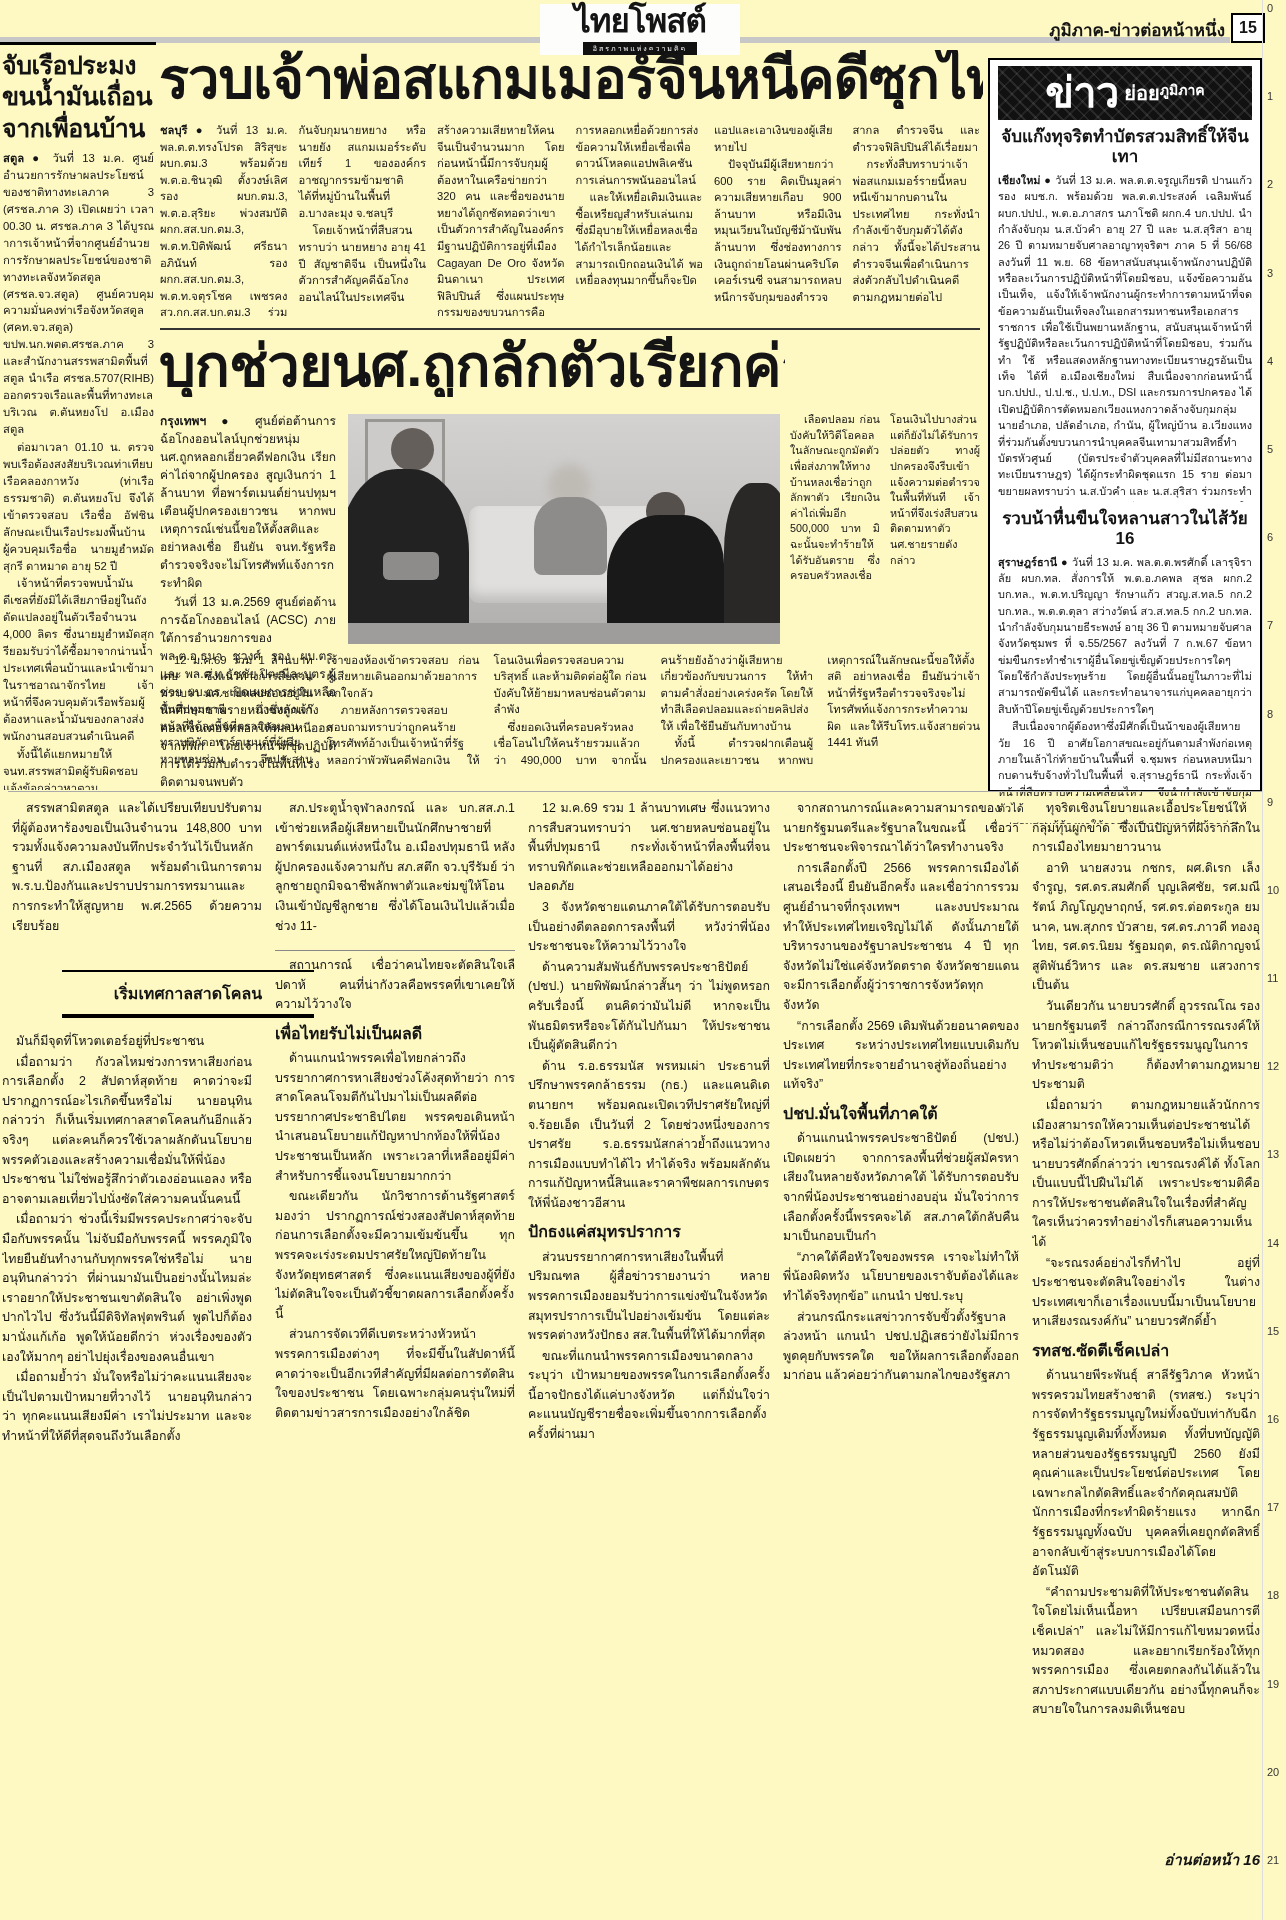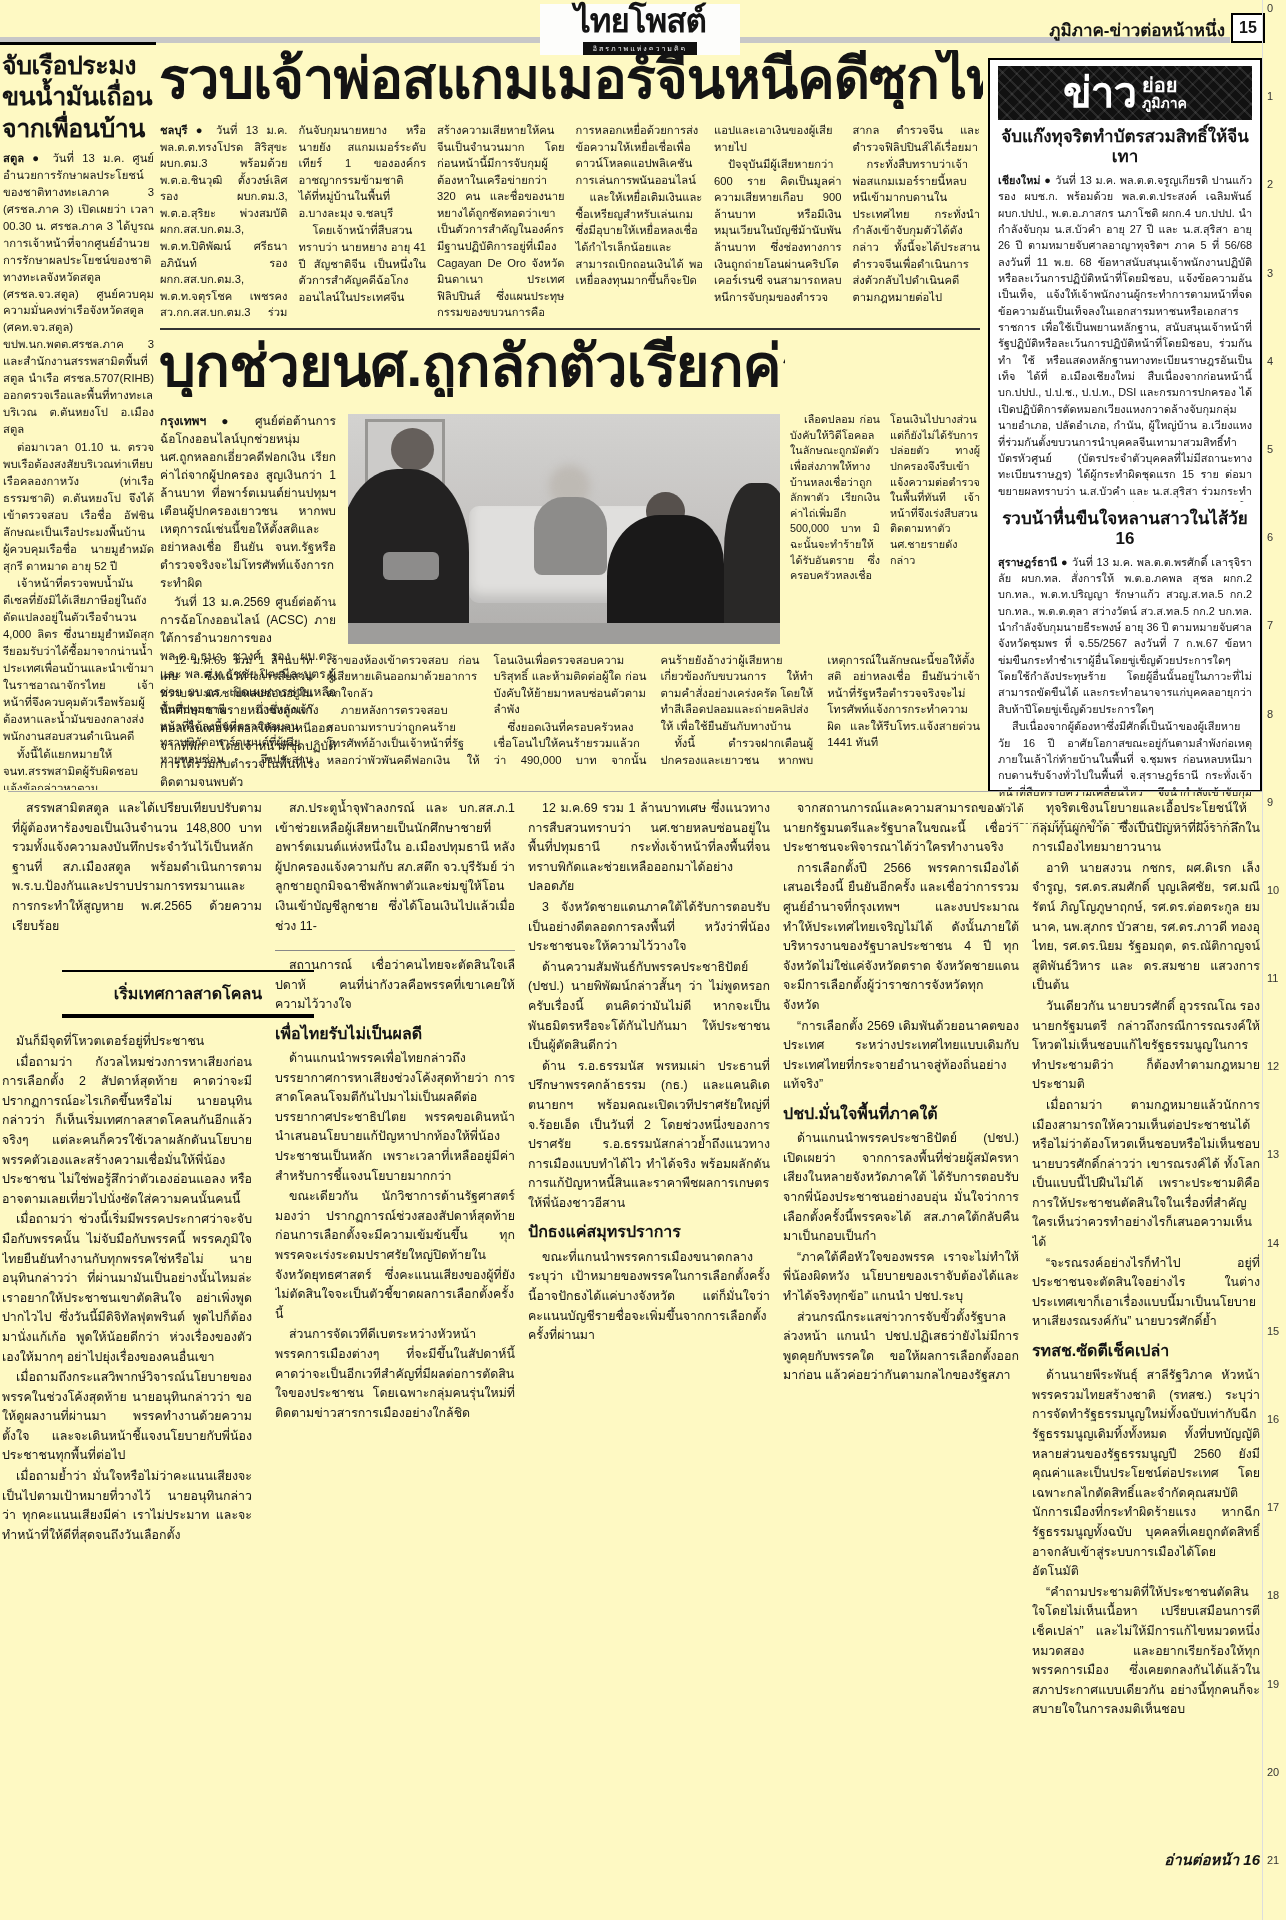--- a/index.html
+++ b/index.html
@@ -52,21 +52,21 @@
   .ph-head-r1{position:absolute;right:22%;top:34%;width:9%;height:17%;background:#5d4c41;border-radius:50%;}
   .ph-man-r2{position:absolute;right:-3%;bottom:-4%;width:16%;height:74%;background:#262422;border-radius:40% 40% 0 0;}
   .ph-floor{position:absolute;left:0;bottom:0;width:100%;height:9%;background:#a29e98;}
   
   .sidebar{position:absolute;left:988px;top:58px;width:274px;height:734px;border:2px solid #000;
            box-sizing:border-box;padding:6px 8px;background:#fff;}
   .banner{height:54px;background:#111;color:#fff;display:flex;align-items:center;justify-content:center;gap:6px;
           background-image:repeating-linear-gradient(45deg,rgba(255,255,255,.10) 0 2px,transparent 2px 9px),
                            repeating-linear-gradient(-45deg,rgba(255,255,255,.07) 0 2px,transparent 2px 11px);}
   .banner-main{font-size:42px;font-weight:900;line-height:1;letter-spacing:-1px;}
-  .banner-stack{display:flex;flex-direction:column;align-items:flex-start;line-height:1.05;}
+  .banner-stack{display:flex;align-items:flex-start;line-height:1.05;}
   .banner-sub1{font-size:20px;font-weight:900;}
   .banner-sub2{font-size:14px;font-weight:800;}
   .sb-head{font-size:17px;font-weight:800;text-align:center;margin:7px 0 4px;line-height:1.2;}
   .sb-body{font-size:10.9px;line-height:1.5;text-align:justify;overflow:hidden;}
   .sb-body1{height:330px;}
   .sb-body2{height:270px;}
   
   .rule-bottom{position:absolute;left:8px;top:791px;width:1254px;height:1px;background:#aaa;}
   .bcol{position:absolute;font-size:12.4px;line-height:1.58;text-align:justify;overflow:hidden;}
   .bcol .subhead{font-size:16px;}
@@ -190,39 +190,39 @@
 
   <div class="rule-bottom"></div>
   <div class="bcol colA-top">
       <p class="para">สรรพสามิตสตูล และได้เปรียบเทียบปรับตามที่ผู้ต้องหาร้องขอเป็นเงินจำนวน 148,800 บาท รวมทั้งแจ้งความลงบันทึกประจำวันไว้เป็นหลักฐานที่ สภ.เมืองสตูล พร้อมดำเนินการตาม พ.ร.บ.ป้องกันและปราบปรามการทรมานและการกระทำให้สูญหาย พ.ศ.2565 ด้วยความเรียบร้อย</p>
     </div>
   <div class="box-head">เริ่มเทศกาลสาดโคลน</div>
   <div class="bcol colA-pol">
       <p class="para">มันก็มีจุดที่โหวตเตอร์อยู่ที่ประชาชน</p>
       <p class="para">เมื่อถามว่า กังวลไหมช่วงการหาเสียงก่อนการเลือกตั้ง 2 สัปดาห์สุดท้าย คาดว่าจะมีปรากฏการณ์อะไรเกิดขึ้นหรือไม่ นายอนุทินกล่าวว่า ก็เห็นเริ่มเทศกาลสาดโคลนกันอีกแล้ว จริงๆ แต่ละคนก็ควรใช้เวลาผลักดันนโยบายพรรคตัวเองและสร้างความเชื่อมั่นให้พี่น้องประชาชน ไม่ใช่พอรู้สึกว่าตัวเองอ่อนแอลง หรืออาจตามเลยเที่ยวไปนั่งซัดใส่ความคนนั้นคนนี้</p>
       <p class="para">เมื่อถามว่า ช่วงนี้เริ่มมีพรรคประกาศว่าจะจับมือกับพรรคนั้น ไม่จับมือกับพรรคนี้ พรรคภูมิใจไทยยืนยันทำงานกับทุกพรรคใช่หรือไม่ นายอนุทินกล่าวว่า ที่ผ่านมามันเป็นอย่างนั้นไหมล่ะ เราอยากให้ประชาชนเขาตัดสินใจ อย่าเพิ่งพูดปากไวไป ซึ่งวันนี้มีดิจิทัลฟุตพรินต์ พูดไปก็ต้องมานั่งแก้เก้อ พูดให้น้อยดีกว่า ห่วงเรื่องของตัวเองให้มากๆ อย่าไปยุ่งเรื่องของคนอื่นเขา</p>
-      <p class="para">เมื่อถามถึงกระแสวิพากษ์วิจารณ์นโยบายของพรรคในช่วงโค้งสุดท้าย นายอนุทินกล่าวว่า ขอให้ดูผลงานที่ผ่านมา พรรคทำงานด้วยความตั้งใจ และจะเดินหน้าชี้แจงนโยบายกับพี่น้องประชาชนทุกพื้นที่ต่อไป</p>
       <p class="para">เมื่อถามย้ำว่า มั่นใจหรือไม่ว่าคะแนนเสียงจะเป็นไปตามเป้าหมายที่วางไว้ นายอนุทินกล่าวว่า ทุกคะแนนเสียงมีค่า เราไม่ประมาท และจะทำหน้าที่ให้ดีที่สุดจนถึงวันเลือกตั้ง</p>
     </div>
   <div class="bcol colB-top">
       <p class="para">สภ.ประตูน้ำจุฬาลงกรณ์ และ บก.สส.ภ.1 เข้าช่วยเหลือผู้เสียหายเป็นนักศึกษาชายที่อพาร์ตเมนต์แห่งหนึ่งใน อ.เมืองปทุมธานี หลังผู้ปกครองแจ้งความกับ สภ.สตึก จว.บุรีรัมย์ ว่าลูกชายถูกมิจฉาชีพลักพาตัวและข่มขู่ให้โอนเงินเข้าบัญชีลูกชาย ซึ่งได้โอนเงินไปแล้วเมื่อช่วง 11-</p>
     </div>
   <div class="bcol colB-pol">
       <p class="para">สถานการณ์ เชื่อว่าคนไทยจะตัดสินใจเลืปดาห้ คนที่น่ากังวลคือพรรคที่เขาเคยให้ความไว้วางใจ</p>
       <div class="subhead">เพื่อไทยรับไม่เป็นผลดี</div>
       <p class="para">ด้านแกนนำพรรคเพื่อไทยกล่าวถึงบรรยากาศการหาเสียงช่วงโค้งสุดท้ายว่า การสาดโคลนโจมตีกันไปมาไม่เป็นผลดีต่อบรรยากาศประชาธิปไตย พรรคขอเดินหน้านำเสนอนโยบายแก้ปัญหาปากท้องให้พี่น้องประชาชนเป็นหลัก เพราะเวลาที่เหลืออยู่มีค่าสำหรับการชี้แจงนโยบายมากกว่า</p>
       <p class="para">ขณะเดียวกัน นักวิชาการด้านรัฐศาสตร์มองว่า ปรากฏการณ์ช่วงสองสัปดาห์สุดท้ายก่อนการเลือกตั้งจะมีความเข้มข้นขึ้น ทุกพรรคจะเร่งระดมปราศรัยใหญ่ปิดท้ายในจังหวัดยุทธศาสตร์ ซึ่งคะแนนเสียงของผู้ที่ยังไม่ตัดสินใจจะเป็นตัวชี้ขาดผลการเลือกตั้งครั้งนี้</p>
       <p class="para">ส่วนการจัดเวทีดีเบตระหว่างหัวหน้าพรรคการเมืองต่างๆ ที่จะมีขึ้นในสัปดาห์นี้ คาดว่าจะเป็นอีกเวทีสำคัญที่มีผลต่อการตัดสินใจของประชาชน โดยเฉพาะกลุ่มคนรุ่นใหม่ที่ติดตามข่าวสารการเมืองอย่างใกล้ชิด</p>
     </div>
   <div class="bcol colC">
       <p class="para">12 ม.ค.69 รวม 1 ล้านบาทเศษ ซึ่งแนวทางการสืบสวนทราบว่า นศ.ชายหลบซ่อนอยู่ในพื้นที่ปทุมธานี กระทั่งเจ้าหน้าที่ลงพื้นที่จนทราบพิกัดและช่วยเหลือออกมาได้อย่างปลอดภัย</p>
       <p class="para">3 จังหวัดชายแดนภาคใต้ได้รับการตอบรับเป็นอย่างดีตลอดการลงพื้นที่ หวังว่าพี่น้องประชาชนจะให้ความไว้วางใจ</p>
       <p class="para">ด้านความสัมพันธ์กับพรรคประชาธิปัตย์ (ปชป.) นายพิพัฒน์กล่าวสั้นๆ ว่า ไม่พูดหรอกครับเรื่องนี้ ตนคิดว่ามันไม่ดี หากจะเป็นพันธมิตรหรือจะโต้กันไปกันมา ให้ประชาชนเป็นผู้ตัดสินดีกว่า</p>
       <p class="para">ด้าน ร.อ.ธรรมนัส พรหมเผ่า ประธานที่ปรึกษาพรรคกล้าธรรม (กธ.) และแคนดิเดตนายกฯ พร้อมคณะเปิดเวทีปราศรัยใหญ่ที่ จ.ร้อยเอ็ด เป็นวันที่ 2 โดยช่วงหนึ่งของการปราศรัย ร.อ.ธรรมนัสกล่าวย้ำถึงแนวทางการเมืองแบบทำได้ไว ทำได้จริง พร้อมผลักดันการแก้ปัญหาหนี้สินและราคาพืชผลการเกษตรให้พี่น้องชาวอีสาน</p>
       <div class="subhead">ปักธงแค่สมุทรปราการ</div>
+      <p class="para">ส่วนบรรยากาศการหาเสียงในพื้นที่ปริมณฑล ผู้สื่อข่าวรายงานว่า หลายพรรคการเมืองยอมรับว่าการแข่งขันในจังหวัดสมุทรปราการเป็นไปอย่างเข้มข้น โดยแต่ละพรรคต่างหวังปักธง สส.ในพื้นที่ให้ได้มากที่สุด</p>
       <p class="para">ขณะที่แกนนำพรรคการเมืองขนาดกลางระบุว่า เป้าหมายของพรรคในการเลือกตั้งครั้งนี้อาจปักธงได้แค่บางจังหวัด แต่ก็มั่นใจว่าคะแนนบัญชีรายชื่อจะเพิ่มขึ้นจากการเลือกตั้งครั้งที่ผ่านมา</p>
     </div>
   <div class="bcol colD">
       <p class="para">จากสถานการณ์และความสามารถของนายกรัฐมนตรีและรัฐบาลในขณะนี้ เชื่อว่าประชาชนจะพิจารณาได้ว่าใครทำงานจริง</p>
       <p class="para">การเลือกตั้งปี 2566 พรรคการเมืองได้เสนอเรื่องนี้ ยืนยันอีกครั้ง และเชื่อว่าการรวมศูนย์อำนาจที่กรุงเทพฯ และงบประมาณ ทำให้ประเทศไทยเจริญไม่ได้ ดังนั้นภายใต้บริหารงานของรัฐบาลประชาชน 4 ปี ทุกจังหวัดไม่ใช่แค่จังหวัดตราด จังหวัดชายแดน จะมีการเลือกตั้งผู้ว่าราชการจังหวัดทุกจังหวัด</p>
       <p class="para">“การเลือกตั้ง 2569 เดิมพันด้วยอนาคตของประเทศ ระหว่างประเทศไทยแบบเดิมกับประเทศไทยที่กระจายอำนาจสู่ท้องถิ่นอย่างแท้จริง”</p>
       <div class="subhead">ปชป.มั่นใจพื้นที่ภาคใต้</div>
       <p class="para">ด้านแกนนำพรรคประชาธิปัตย์ (ปชป.) เปิดเผยว่า จากการลงพื้นที่ช่วยผู้สมัครหาเสียงในหลายจังหวัดภาคใต้ ได้รับการตอบรับจากพี่น้องประชาชนอย่างอบอุ่น มั่นใจว่าการเลือกตั้งครั้งนี้พรรคจะได้ สส.ภาคใต้กลับคืนมาเป็นกอบเป็นกำ</p>
       <p class="para">“ภาคใต้คือหัวใจของพรรค เราจะไม่ทำให้พี่น้องผิดหวัง นโยบายของเราจับต้องได้และทำได้จริงทุกข้อ” แกนนำ ปชป.ระบุ</p>
       <p class="para">ส่วนกรณีกระแสข่าวการจับขั้วตั้งรัฐบาลล่วงหน้า แกนนำ ปชป.ปฏิเสธว่ายังไม่มีการพูดคุยกับพรรคใด ขอให้ผลการเลือกตั้งออกมาก่อน แล้วค่อยว่ากันตามกลไกของรัฐสภา</p>

